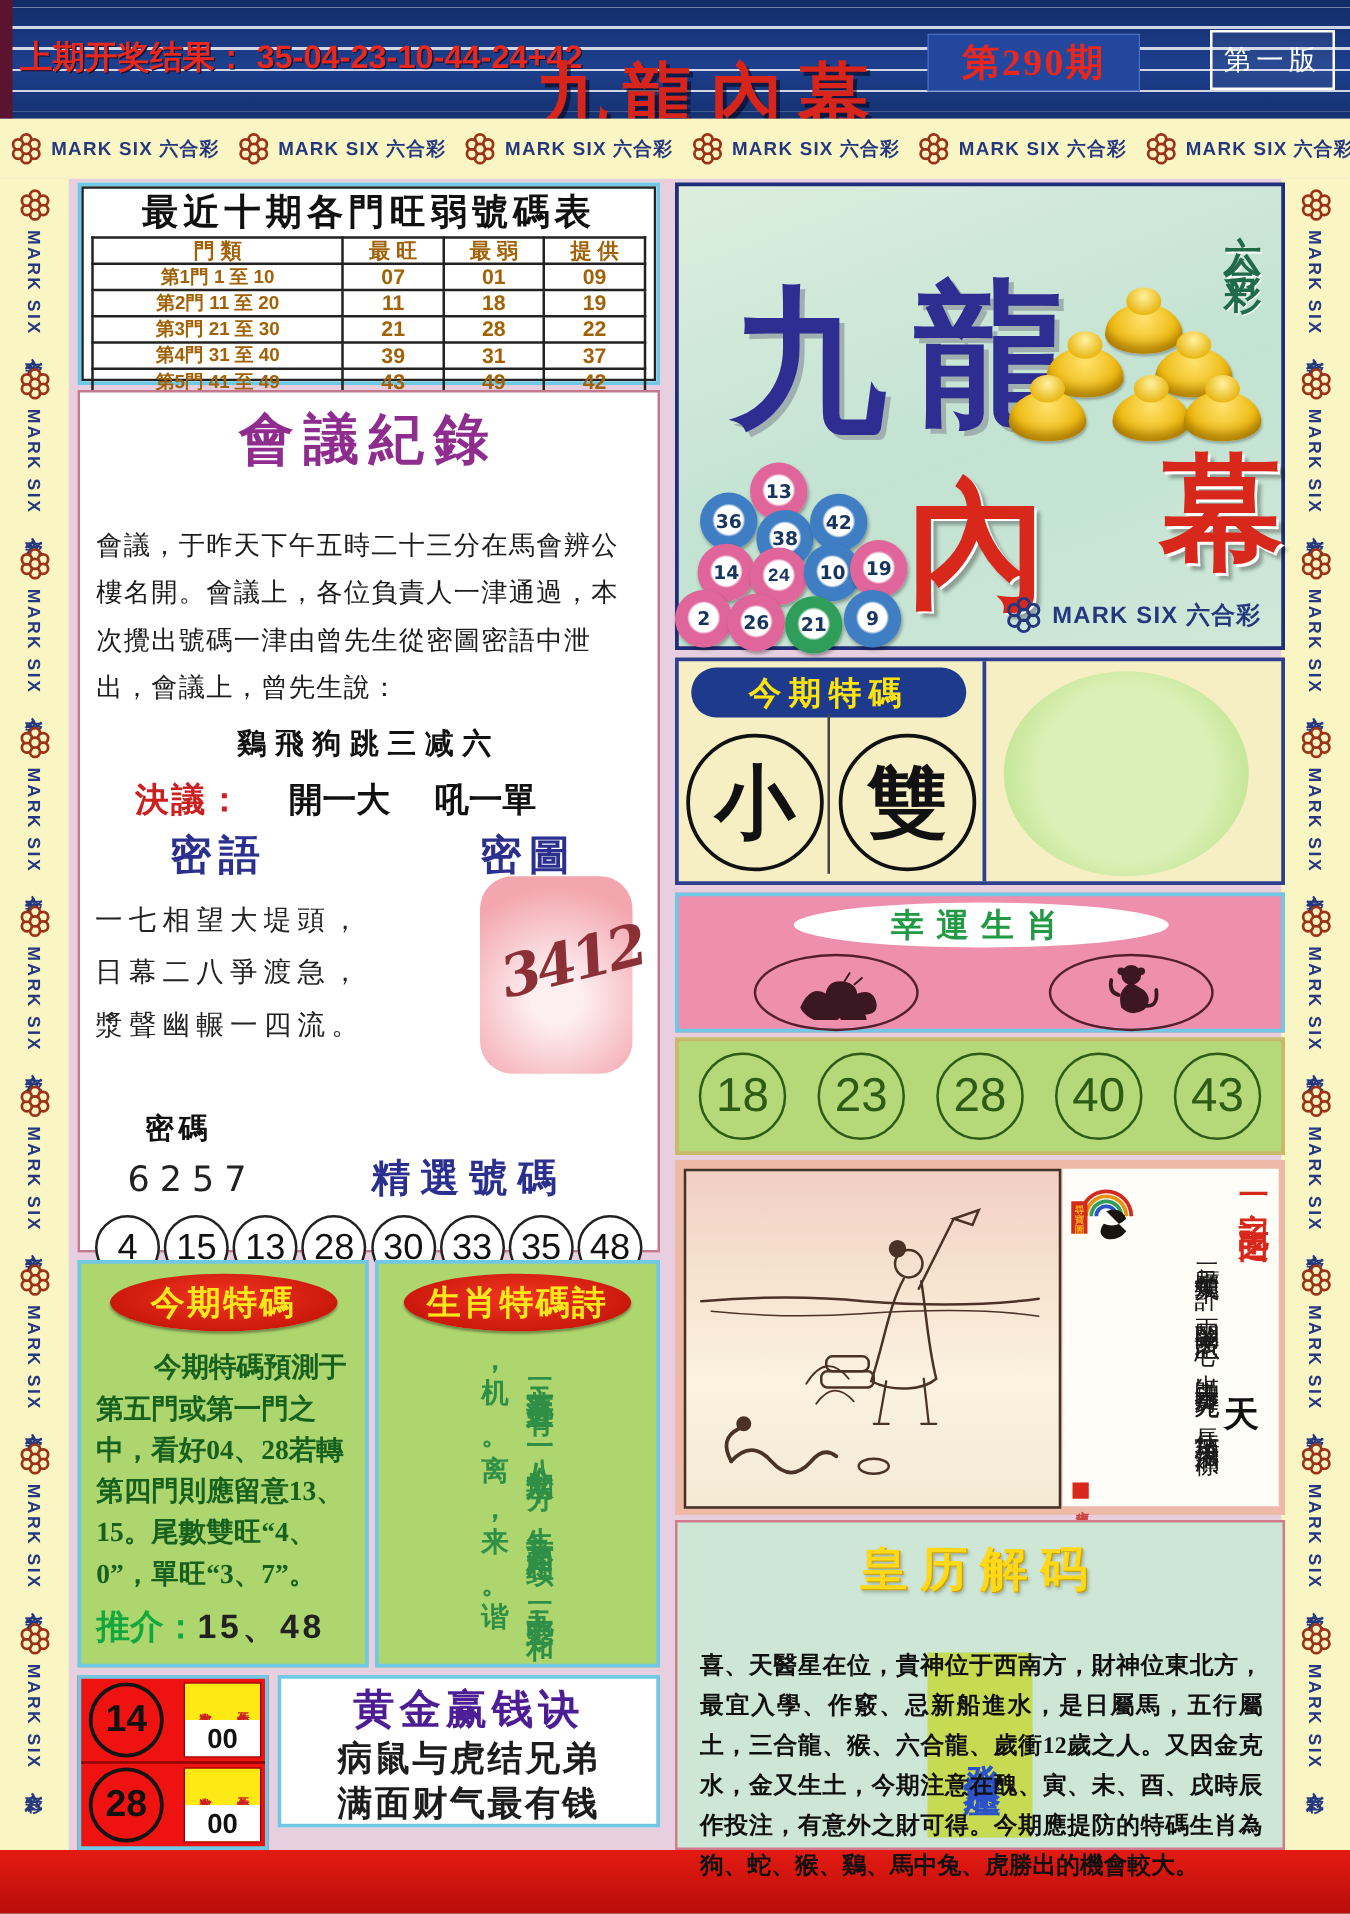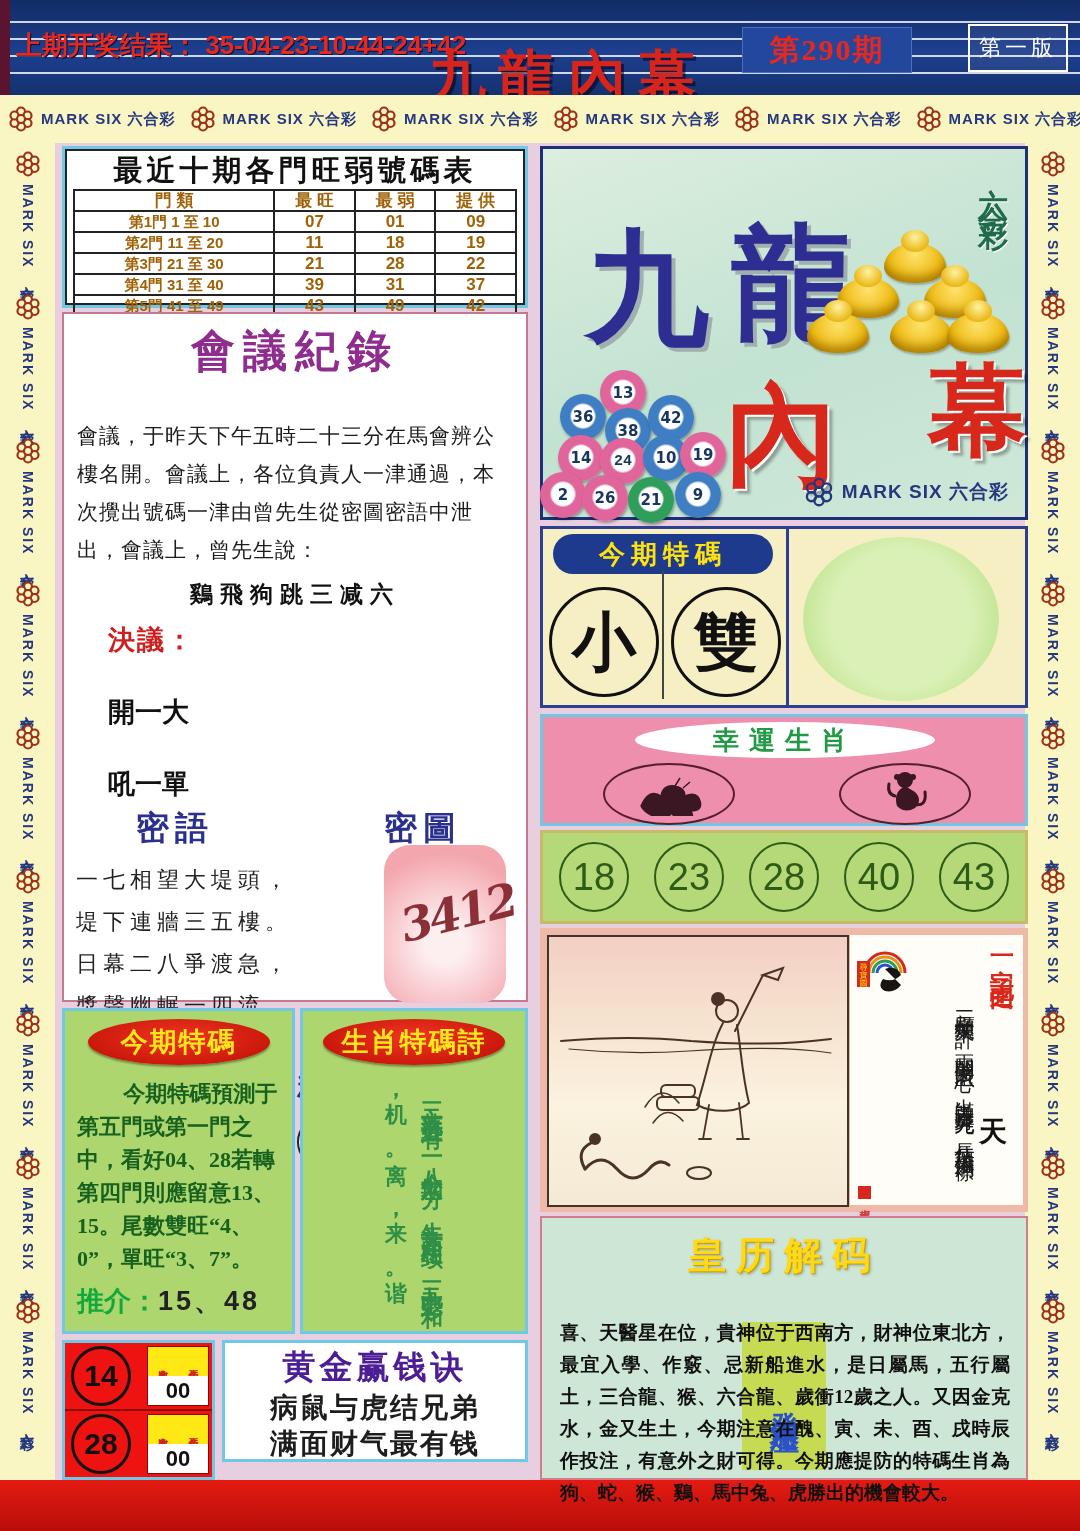--- a/index.html
+++ b/index.html
@@ -42,21 +42,21 @@
   .tb-title{text-align:center;font:bold 29px/34px "Liberation Serif",serif;color:#111;letter-spacing:4px;}
   .tb{width:100%;border-collapse:collapse;margin-top:2px;font:bold 17px "Liberation Sans",sans-serif;color:#a16207;}
   .tb th,.tb td{border:2px solid #222;text-align:center;height:19px;line-height:19px;padding:0;}
   .tb .gate{font-size:15px;}
 
   
   .meeting-box{left:62px;top:312px;width:466px;height:690px;background:#fff;border:2px solid #c4798f;}
   .mt-title{text-align:center;margin-top:8px;font:bold 44px "Liberation Serif",serif;color:#8e2d8e;letter-spacing:8px;}
   .mt-body{margin:36px 14px 0 13px;font:21px/38px "Liberation Serif",serif;color:#1c1c1c;letter-spacing:1px;}
   .mt-verse{text-align:center;margin-top:10px;font:bold 23px "Liberation Serif",serif;letter-spacing:7px;color:#111;}
-  .mt-res{display:flex;align-items:baseline;margin:12px 0 0 44px;gap:36px;font:bold 27px "Liberation Serif",serif;color:#111;flex-direction:column;}
+  .mt-res{display:flex;align-items:baseline;margin:12px 0 0 44px;gap:36px;font:bold 27px "Liberation Serif",serif;color:#111;}
   .res-label{color:#cc1f1f;letter-spacing:2px;}
   .mt-secret{display:flex;justify-content:space-between;padding:4px 64px 0 72px;
        font:bold 33px "Liberation Serif",serif;color:#2b2f8e;letter-spacing:6px;}
   .mt-lower{position:relative;height:168px;margin-top:8px;}
   .mt-poem{position:absolute;left:12px;top:0;font:22px/42px "Liberation Serif",serif;letter-spacing:5px;color:#222;}
   .scribble-box{position:absolute;right:20px;top:-14px;width:122px;height:158px;border-radius:26px;
        background:radial-gradient(circle at 50% 62%,#fdeef0 0 18%,#f3a6ad 78%);}
   .scribble{display:block;margin:42px 0 0 16px;transform:rotate(-14deg);
        font:italic bold 46px "DejaVu Serif",serif;color:#8c3038;letter-spacing:-3px;}
   .mt-mima-label{margin:4px 0 0 52px;font:bold 23px "Liberation Serif",serif;color:#111;letter-spacing:4px;}
@@ -591,21 +591,20 @@
       <span>開一大</span>
       <span>吼一單</span>
     </div>
     <div class="mt-secret">
       <span>密語</span>
       <span>密圖</span>
     </div>
     <div class="mt-lower">
       <div class="mt-poem">
         <div>一七相望大堤頭，</div>
-        <div>堤下連牆三五樓。</div>
         <div>日幕二八爭渡急，</div>
         <div>漿聲幽輾一四流。</div>
       </div>
       <div class="scribble-box">
         <span class="scribble">3412</span>
       </div>
     </div>
     <div class="mt-mima-label">密碼</div>
     <div class="mt-mima-row">
       <span class="mima-value">6257</span>

